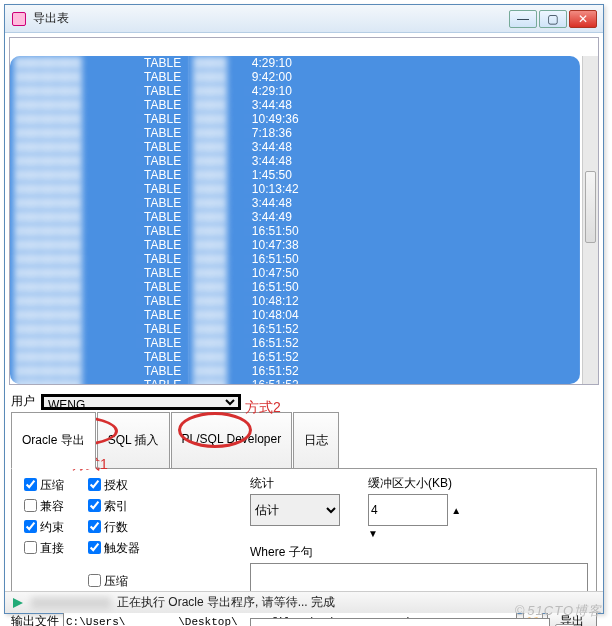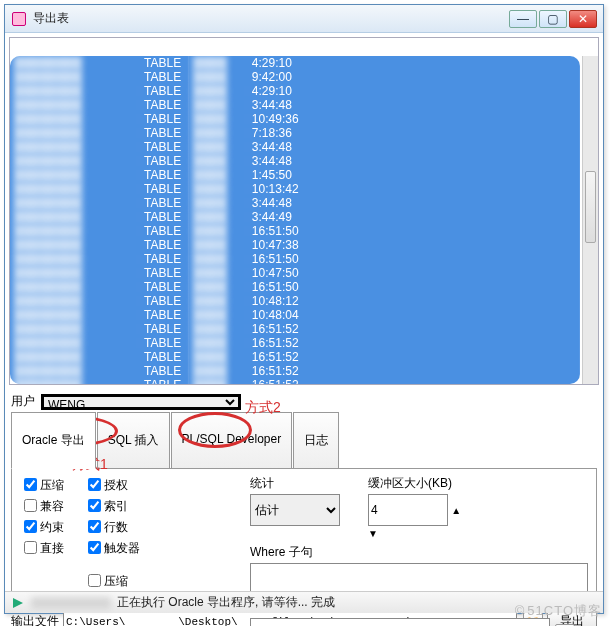--- a/index.html
+++ b/index.html
@@ -62,21 +62,21 @@
 
 .status { position:absolute; bottom:0; left:0; right:0; height:22px; border-top:1px solid #ccc; background:linear-gradient(#f8f8f8,#e8e8e8); display:flex; align-items:center; padding:0 6px; font-size:12px; color:#222; }
 .status .arrow { width:14px; height:14px; margin-right:6px; }
 
 
 .anno { position:absolute; pointer-events:none; }
 .circ { border:3px solid #d62f2f; border-radius:50%; }
 .lbl-red { color:#d62f2f; font-size:14px; }
 
 
-.wm { position:absolute; right:10px; bottom:6px; color:#bbb; font-size:13px; letter-spacing:1px; }
+.wm { position:absolute; right:10px; bottom:6px; color:#bbb; font-size:13px; letter-spacing:1px;font-style:italic; }
 .wm::before { content:"©"; margin-right:2px; }
 </style>
 </head>
 <body>
 
 <div class="window">
   <div class="titlebar">
     <span class="icon"></span>
     <span class="title">导出表</span>
     <div class="winbtns">

